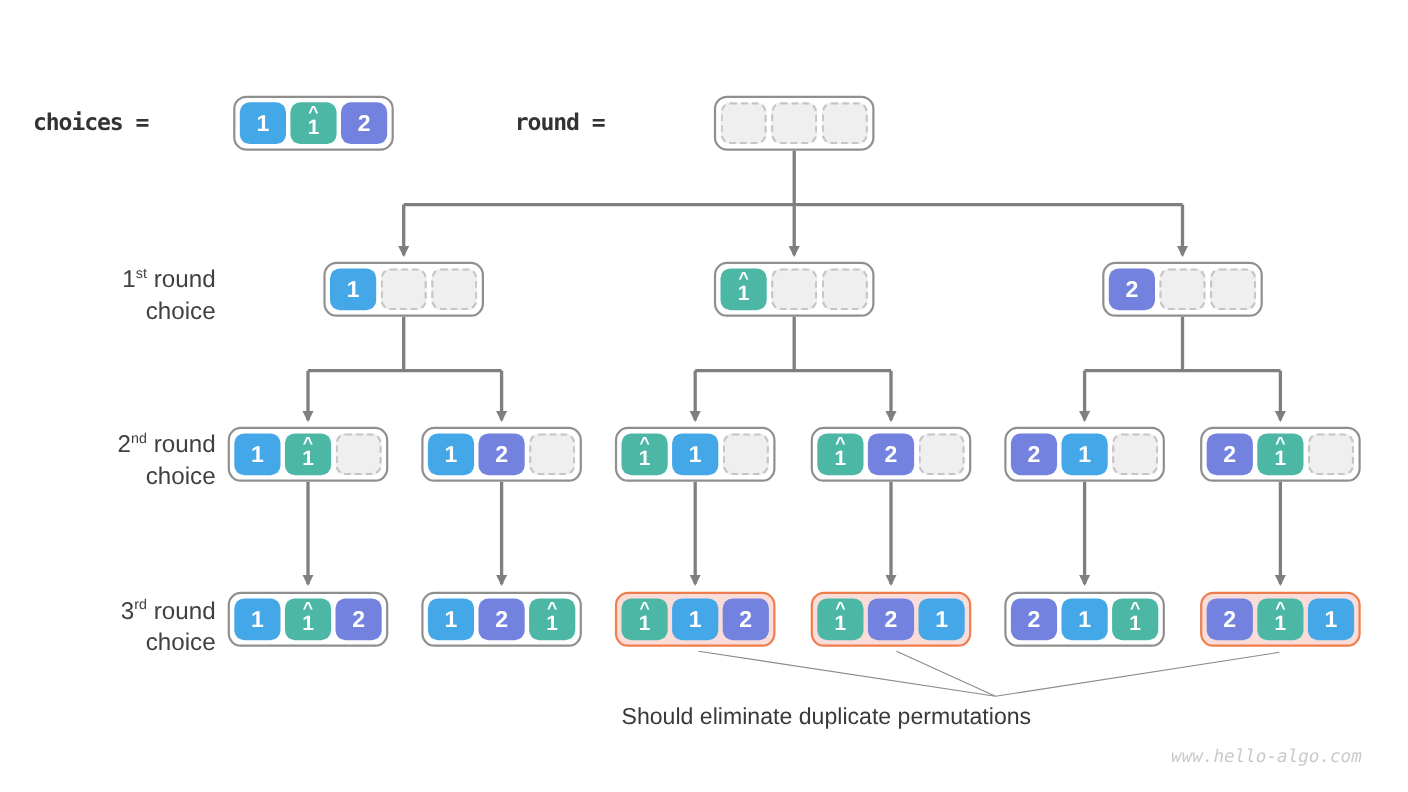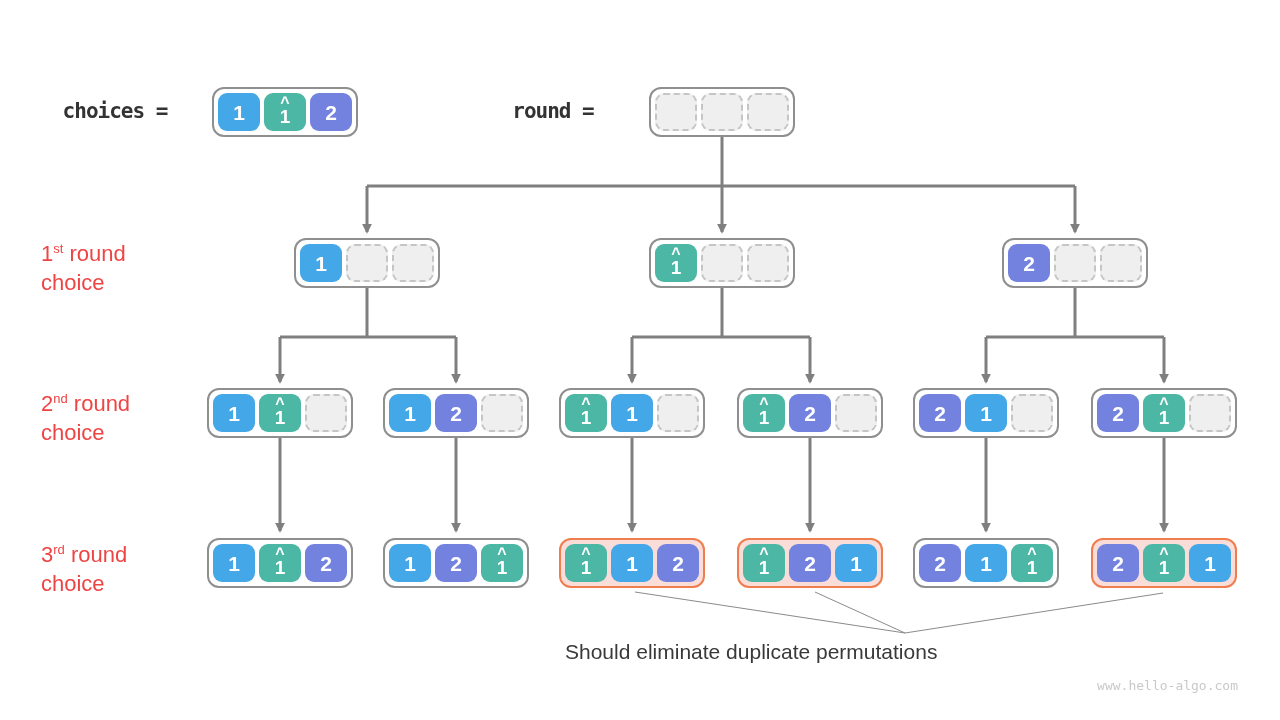--- a/index.html
+++ b/index.html
@@ -3,21 +3,21 @@
 <meta charset="utf-8">
 <style>
   html,body{margin:0;padding:0;}
   body{
     width:1280px;height:720px;position:relative;background:#ffffff;
     font-family:"Liberation Sans", sans-serif;overflow:hidden;color:#3a3a3a;
   }
 
   
   .eq-label{
-    position:absolute;width:170px;text-align:center;
+    position:absolute;width:170px;text-align:left;
     font-family:"DejaVu Sans Mono", monospace;
     font-weight:700;font-size:21px;color:#333;letter-spacing:-1px;
   }
 
   
   .node{
     position:absolute;width:146px;height:50px;box-sizing:border-box;
     border:2px solid #8f8f8f;border-radius:12px;background:#fff;
     display:flex;gap:4px;padding:3px;align-items:center;justify-content:center;
   }
@@ -34,32 +34,33 @@
   .cell.empty{background:#efefef;border:2px dashed #c5c5c5;}
 
   .caret{
     display:block;font-style:normal;font-weight:700;
     font-size:16px;height:9px;line-height:7px;
   }
   .cell b{font-weight:700;font-size:19px;line-height:18px;}
 
   
   .row-label{
-    position:absolute;left:41px;width:170px;text-align:left;
-    font-size:22px;line-height:29px;color:#ef4444;
+    position:absolute;left:26px;width:170px;text-align:right;
+    font-size:22px;line-height:29px;color:#404040;
   }
   .row-label sup{font-size:13px;}
 
   .caption{
     position:absolute;left:565px;width:680px;top:640px;text-align:left;
     font-size:21px;color:#393939;
   }
   .watermark{
-    position:absolute;right:42px;top:678px;font-size:13px;color:#c9c9c9;
+    position:absolute;right:42px;top:678px;font-size:16px;color:#c9c9c9;
     font-family:"DejaVu Sans Mono", monospace;
+    font-style:italic;
   }
   svg.connectors{position:absolute;left:0;top:0;}
 </style>
 </head>
 <body>
 
 <svg class="connectors" width="1280" height="720" viewBox="0 0 1280 720">
   <defs>
     <marker id="ah" viewBox="0 0 6 6" refX="5" refY="3" markerWidth="3.4" markerHeight="3.4" orient="auto">
       <path d="M0,0 L6,3 L0,6 Z" fill="#7f7f7f"></path>

